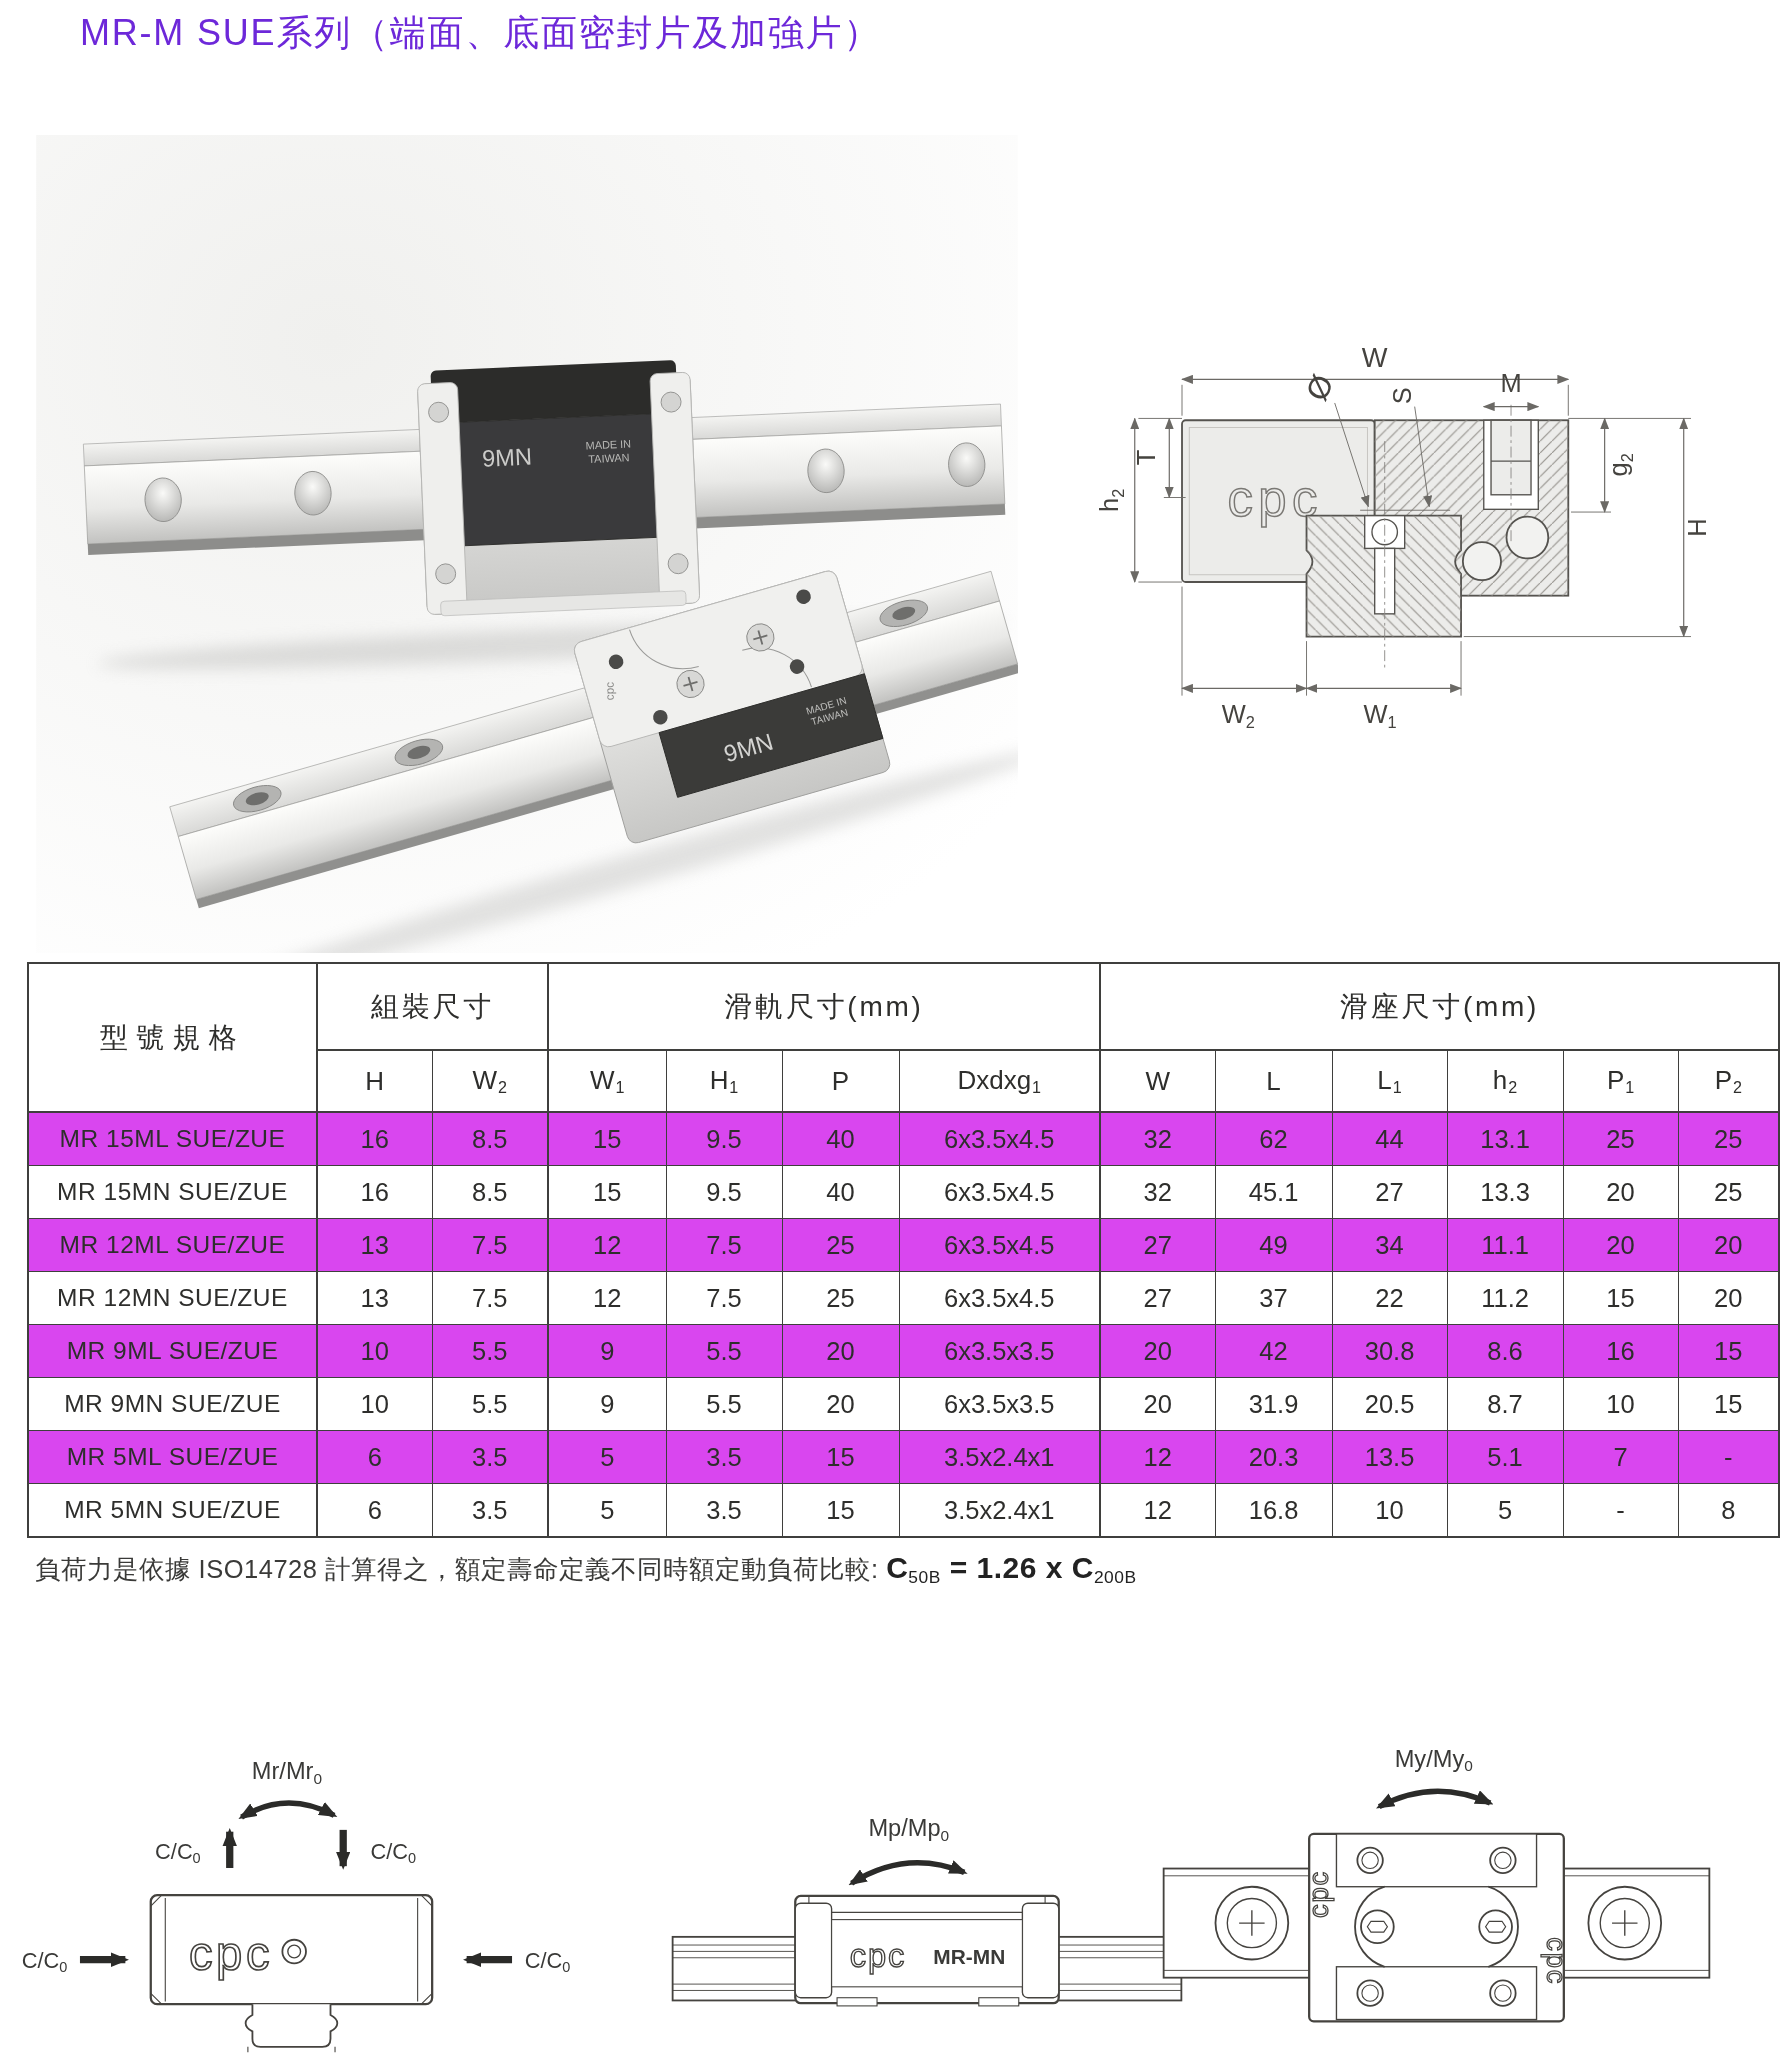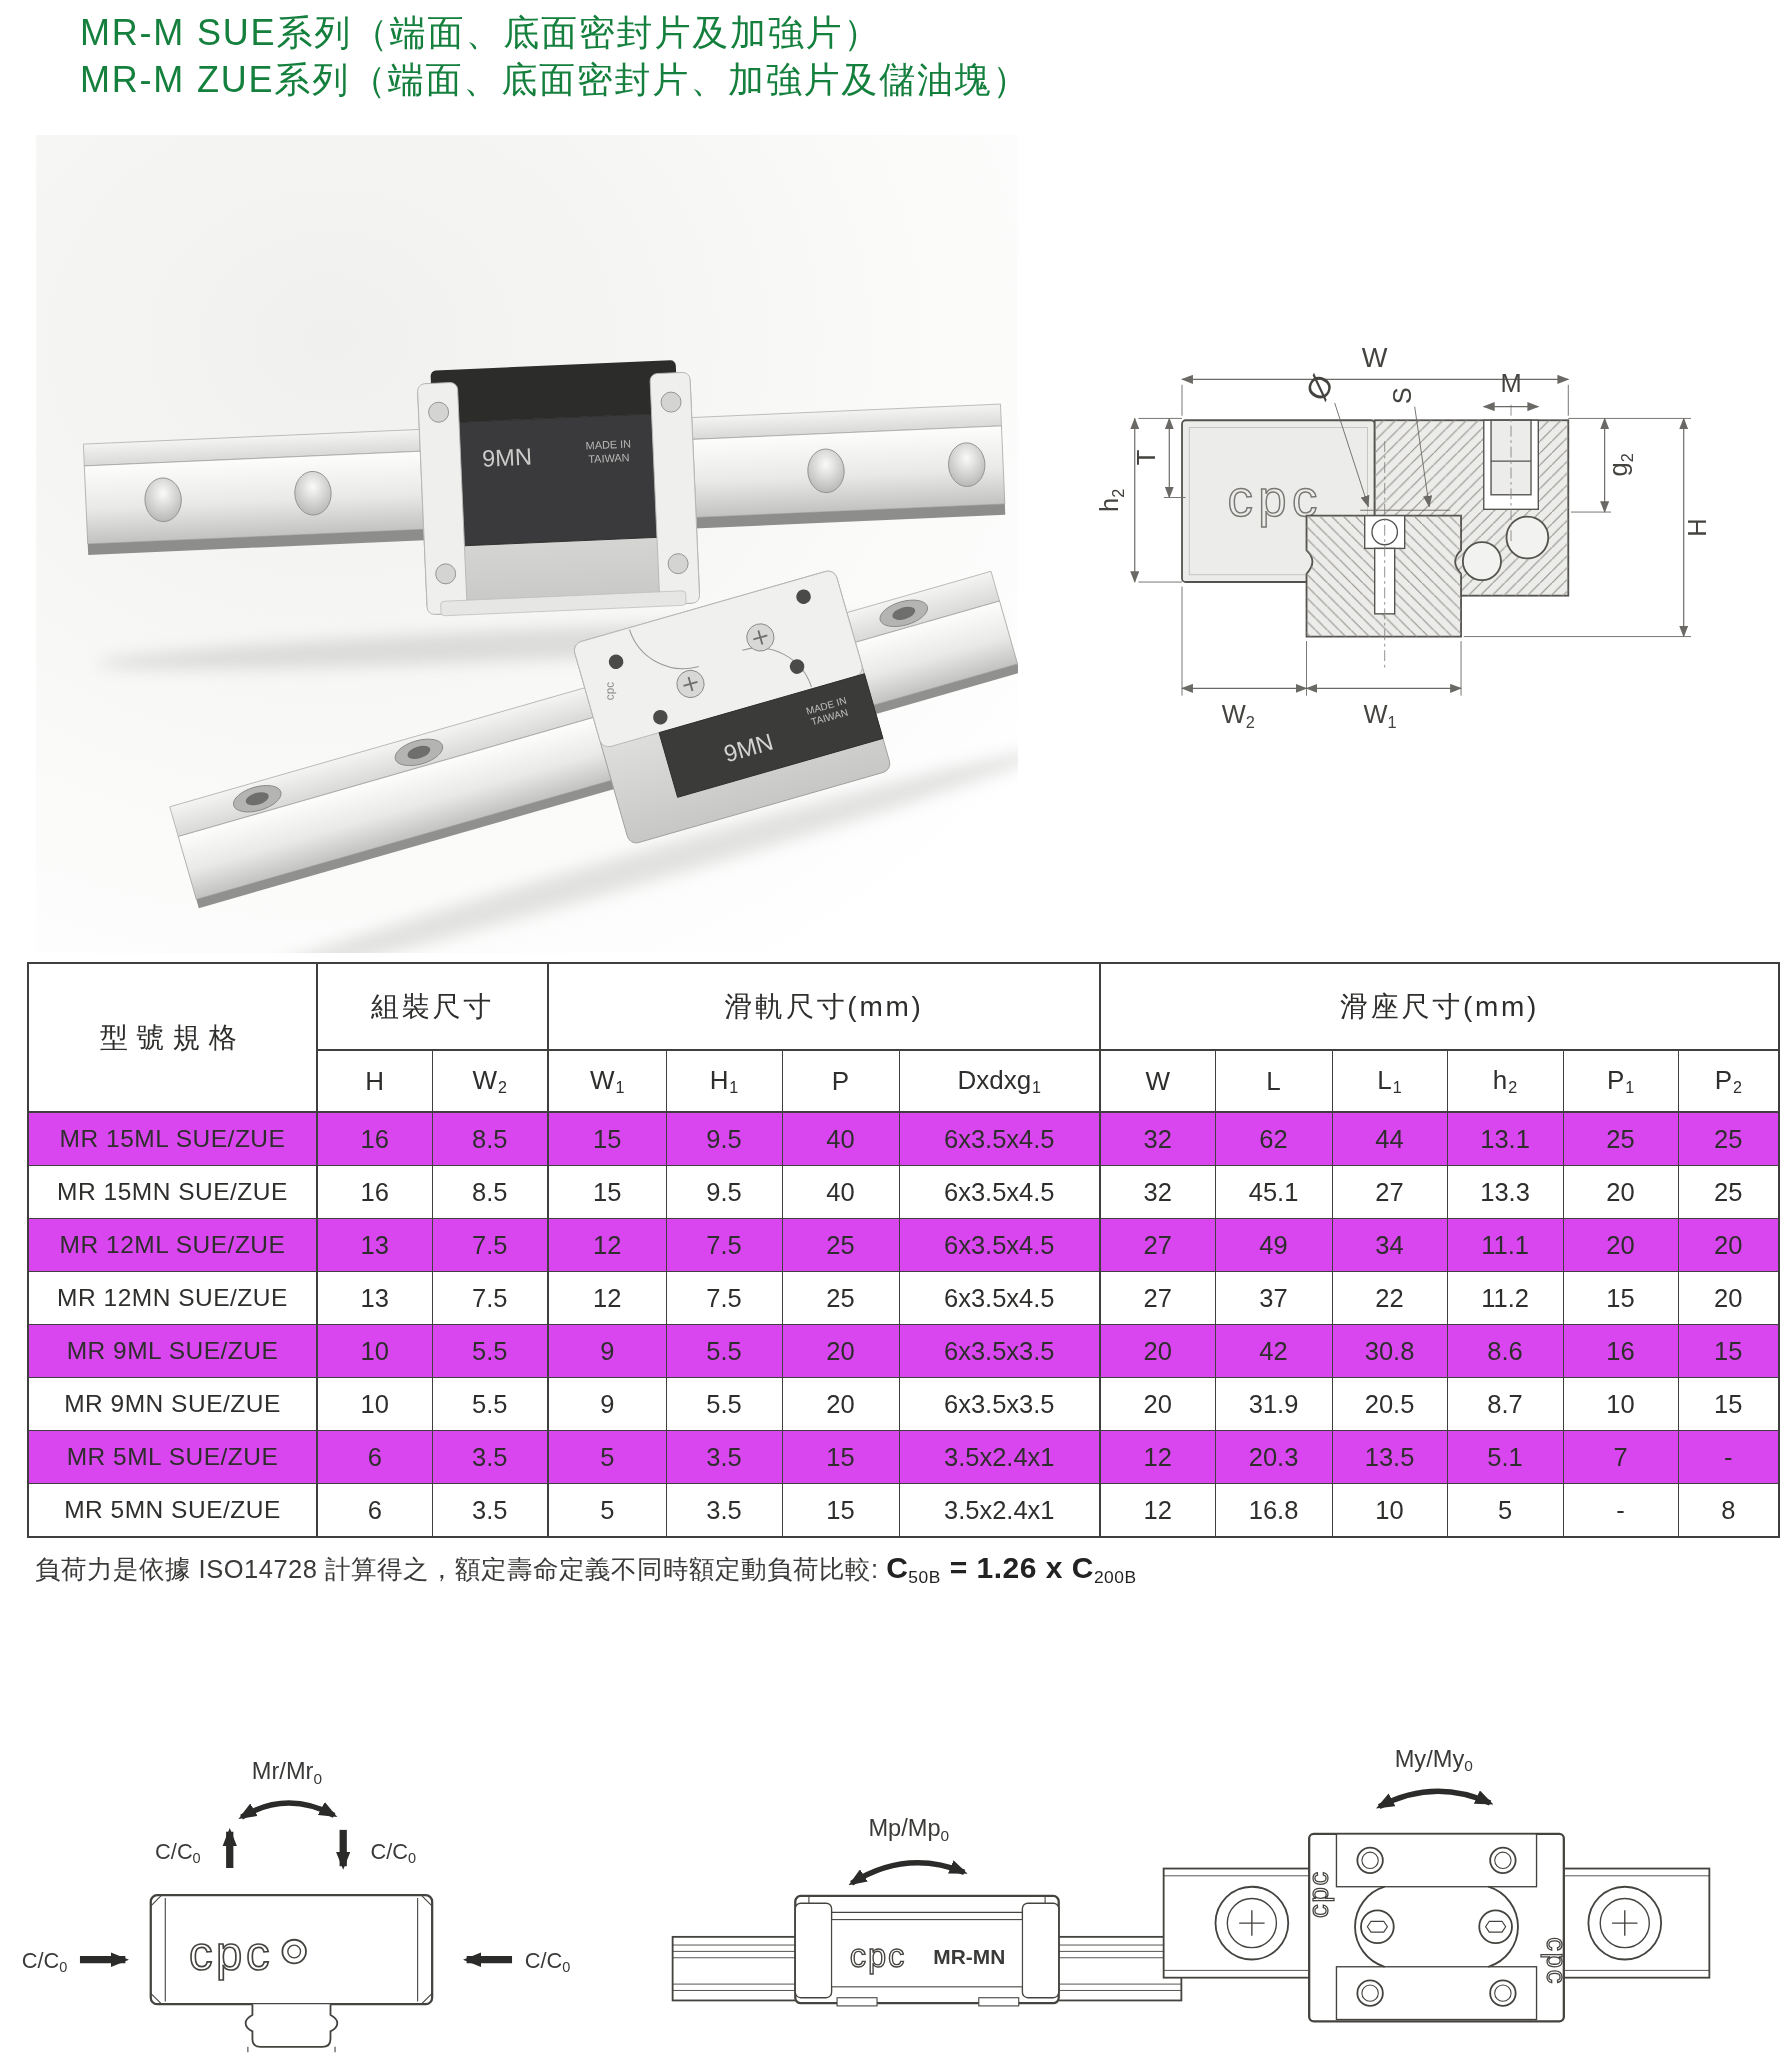--- a/index.html
+++ b/index.html
@@ -1,20 +1,20 @@
 <!DOCTYPE html>
 <html style="font-size:14.5px"><head>
 <meta charset="utf-8">
 <style>
   html,body{margin:0;padding:0;background:#ffffff;}
   #page{position:relative;width:1786px;height:2056px;background:#ffffff;overflow:hidden;
         font-family:"Liberation Sans","DejaVu Sans",sans-serif;color:#2f2f2d;}
   
   .titles{position:absolute;left:80px;top:9px;}
-  .title-line{font-size:36px;letter-spacing:1.8px;color:#15803d;line-height:47px;font-weight:400;}
+  .title-line{font-size:36px;letter-spacing:1.8px;color:#6d28d9;line-height:47px;font-weight:400;}
   
   #photo{position:absolute;left:36px;top:135px;}
   
   #section{position:absolute;left:1091px;top:323px;}
   
   #spec-table{position:absolute;left:27px;top:962px;border-collapse:collapse;table-layout:fixed;
               width:1753px;border:2.7px solid #3f3f3d;}
   #spec-table th,#spec-table td{border:1.8px solid #3f3f3d;text-align:center;vertical-align:middle;
               font-weight:400;color:#2e2e2c;padding:0;}
   #spec-table th.group{height:85px;font-size:28px;letter-spacing:2.7px;border-bottom-width:2.7px;}
@@ -35,21 +35,20 @@
   #diagram-top{position:absolute;left:1150px;top:1732px;}
   svg text{font-family:"Liberation Sans","DejaVu Sans",sans-serif;}
 </style>
 </head>
 <body>
 
 <div id="page">
 
   <div class="titles">
     <div class="title-line">MR-M SUE系列（端面、底面密封片及加強片）</div>
-    <div class="title-line">MR-M ZUE系列（端面、底面密封片、加強片及儲油塊）</div>
   </div>
 
   <svg id="photo" width="982" height="818" viewBox="0 0 1080 900">
     <defs>
       <linearGradient id="gFace" x1="0" y1="0" x2="0" y2="1">
         <stop offset="0" stop-color="#fdfdfb"></stop>
           <stop offset="0.55" stop-color="#e9e9e7"></stop>
           <stop offset="1" stop-color="#c2c2c0"></stop>
       </linearGradient>
       <linearGradient id="gTop" x1="0" y1="0" x2="0" y2="1">

